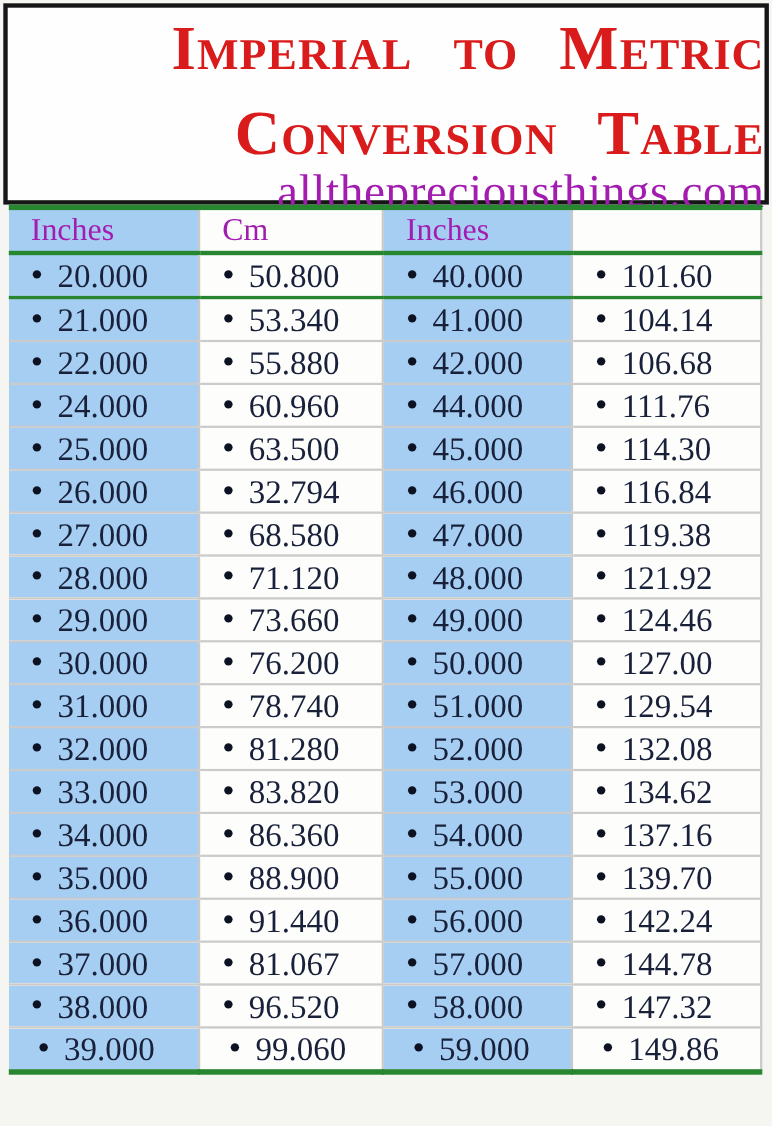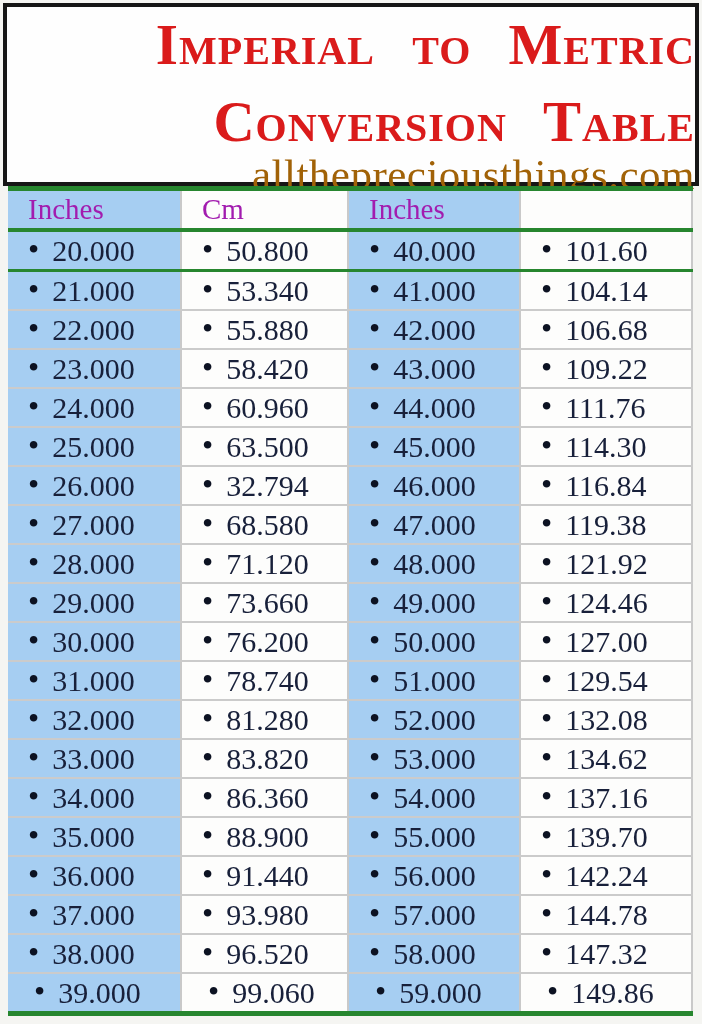--- a/index.html
+++ b/index.html
@@ -26,21 +26,21 @@
     font-weight: bold;
     font-variant: small-caps;
     font-size: 57px;
     line-height: 61px;
     word-spacing: 22px;
     letter-spacing: 1px;
     margin-top: 16px;
   }
   .title-line.first { margin-top: 7px; }
   .site-line {
-    color: #a16207;
+    color: #a21caf;
     font-size: 43px;
     line-height: 46px;
     letter-spacing: 0.5px;
   }
 
   
   table.conv {
     position: absolute;
     left: 8px; top: 186px;
     width: 684px;
@@ -130,26 +130,20 @@
         <td class="c-blue"><span class="bullet">•</span><span class="val">41.000</span></td>
         <td class="c-white"><span class="bullet">•</span><span class="val">104.14</span></td>
       </tr>
       <tr>
         <td class="c-blue"><span class="bullet">•</span><span class="val">22.000</span></td>
         <td class="c-white"><span class="bullet">•</span><span class="val">55.880</span></td>
         <td class="c-blue"><span class="bullet">•</span><span class="val">42.000</span></td>
         <td class="c-white"><span class="bullet">•</span><span class="val">106.68</span></td>
       </tr>
       <tr>
-        <td class="c-blue"><span class="bullet">•</span><span class="val">23.000</span></td>
-        <td class="c-white"><span class="bullet">•</span><span class="val">58.420</span></td>
-        <td class="c-blue"><span class="bullet">•</span><span class="val">43.000</span></td>
-        <td class="c-white"><span class="bullet">•</span><span class="val">109.22</span></td>
-      </tr>
-      <tr>
         <td class="c-blue"><span class="bullet">•</span><span class="val">24.000</span></td>
         <td class="c-white"><span class="bullet">•</span><span class="val">60.960</span></td>
         <td class="c-blue"><span class="bullet">•</span><span class="val">44.000</span></td>
         <td class="c-white"><span class="bullet">•</span><span class="val">111.76</span></td>
       </tr>
       <tr>
         <td class="c-blue"><span class="bullet">•</span><span class="val">25.000</span></td>
         <td class="c-white"><span class="bullet">•</span><span class="val">63.500</span></td>
         <td class="c-blue"><span class="bullet">•</span><span class="val">45.000</span></td>
         <td class="c-white"><span class="bullet">•</span><span class="val">114.30</span></td>
@@ -215,21 +209,21 @@
         <td class="c-white"><span class="bullet">•</span><span class="val">139.70</span></td>
       </tr>
       <tr>
         <td class="c-blue"><span class="bullet">•</span><span class="val">36.000</span></td>
         <td class="c-white"><span class="bullet">•</span><span class="val">91.440</span></td>
         <td class="c-blue"><span class="bullet">•</span><span class="val">56.000</span></td>
         <td class="c-white"><span class="bullet">•</span><span class="val">142.24</span></td>
       </tr>
       <tr>
         <td class="c-blue"><span class="bullet">•</span><span class="val">37.000</span></td>
-        <td class="c-white"><span class="bullet">•</span><span class="val">93.980</span></td>
+        <td class="c-white"><span class="bullet">•</span><span class="val">81.067</span></td>
         <td class="c-blue"><span class="bullet">•</span><span class="val">57.000</span></td>
         <td class="c-white"><span class="bullet">•</span><span class="val">144.78</span></td>
       </tr>
       <tr>
         <td class="c-blue"><span class="bullet">•</span><span class="val">38.000</span></td>
         <td class="c-white"><span class="bullet">•</span><span class="val">96.520</span></td>
         <td class="c-blue"><span class="bullet">•</span><span class="val">58.000</span></td>
         <td class="c-white"><span class="bullet">•</span><span class="val">147.32</span></td>
       </tr>
       <tr>

